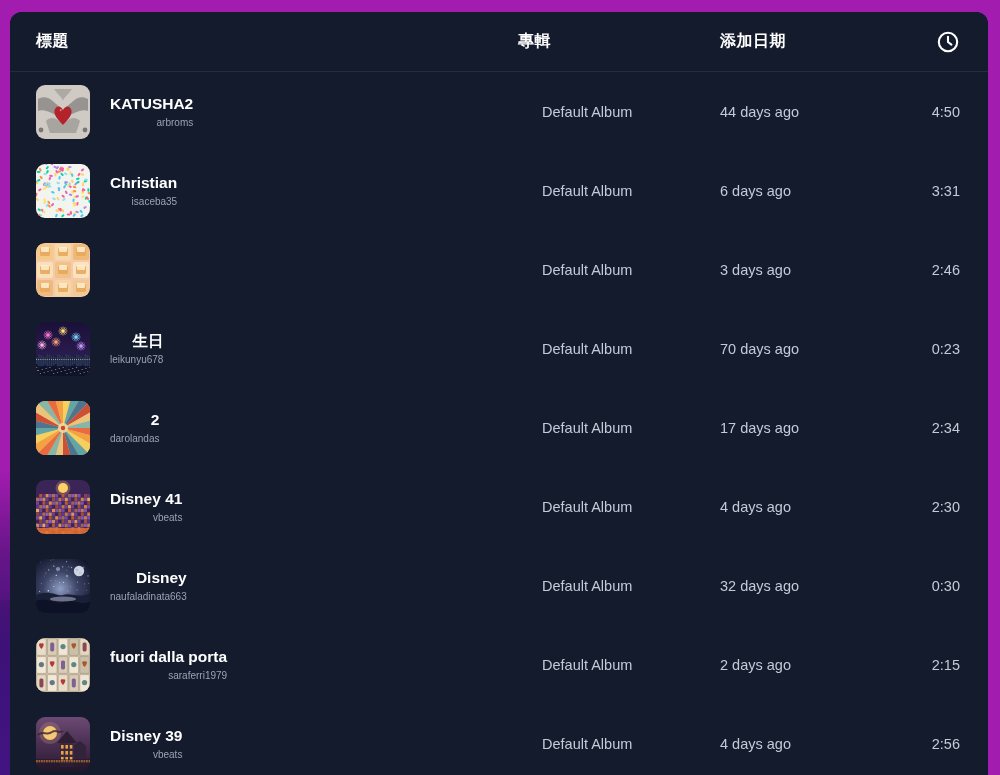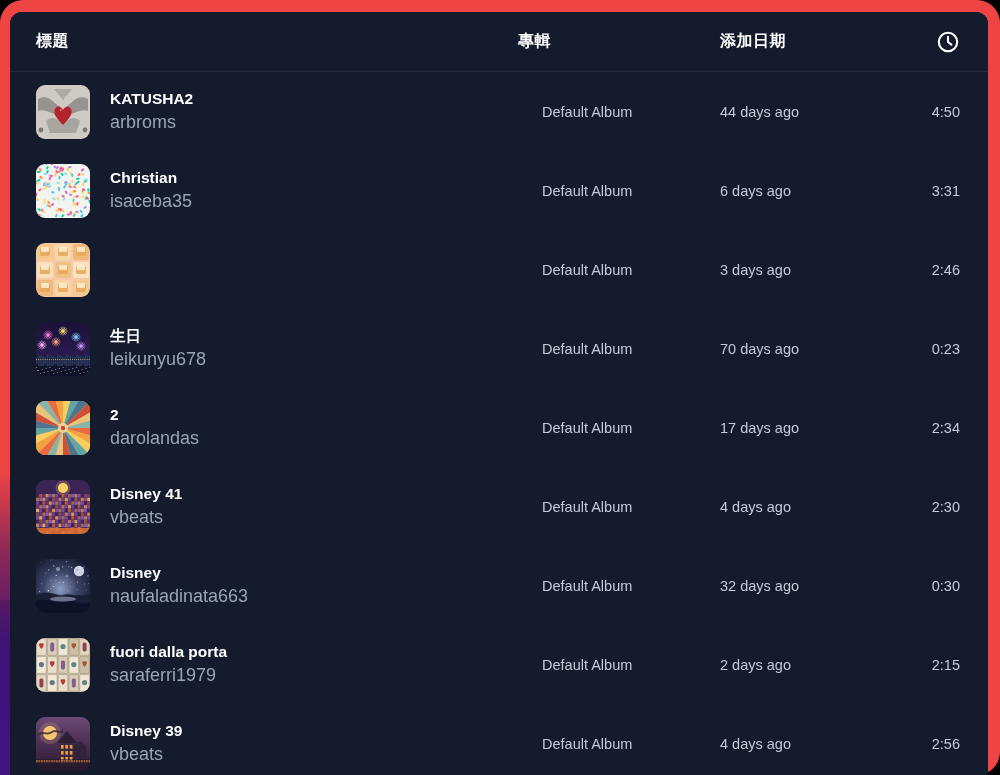--- a/index.html
+++ b/index.html
@@ -11,22 +11,21 @@
     overflow: hidden;
     background: #000000;
     font-family: "Liberation Sans", "DejaVu Sans", sans-serif;
     -webkit-font-smoothing: antialiased;
   }
 
   #app {
     position: relative;
     width: 1000px;
     height: 775px;
-    background: #ef4444;
-    border-radius: 23px;
+    background: #a21caf;
   }
 
   
   .bg-glow {
     position: absolute;
     left: 0;
     top: 470px;
     width: 26px;
     height: 305px;
     background: linear-gradient(to bottom,
@@ -112,30 +111,30 @@
     width: 54px;
     height: 54px;
     border-radius: 9px;
     flex: 0 0 54px;
     overflow: hidden;
     position: relative;
     background: #222;
   }
   .art svg { display: block; width: 54px; height: 54px; }
 
-  .meta { display: flex; flex-direction: column; gap: 4px; }
+  .meta { display: flex; flex-direction: column; gap: 4px; align-items: flex-end; }
   .t-name {
     font-size: 15.5px;
     font-weight: 700;
     color: #ffffff;
     line-height: 1.15;
     white-space: nowrap;
   }
   .t-artist {
-    font-size: 18px;
+    font-size: 10px;
     font-weight: 400;
     color: #9aa3b5;
     line-height: 1.15;
     white-space: nowrap;
   }
   .sub {
     font-size: 14.5px;
     color: #c3cad8;
     white-space: nowrap;
   }

